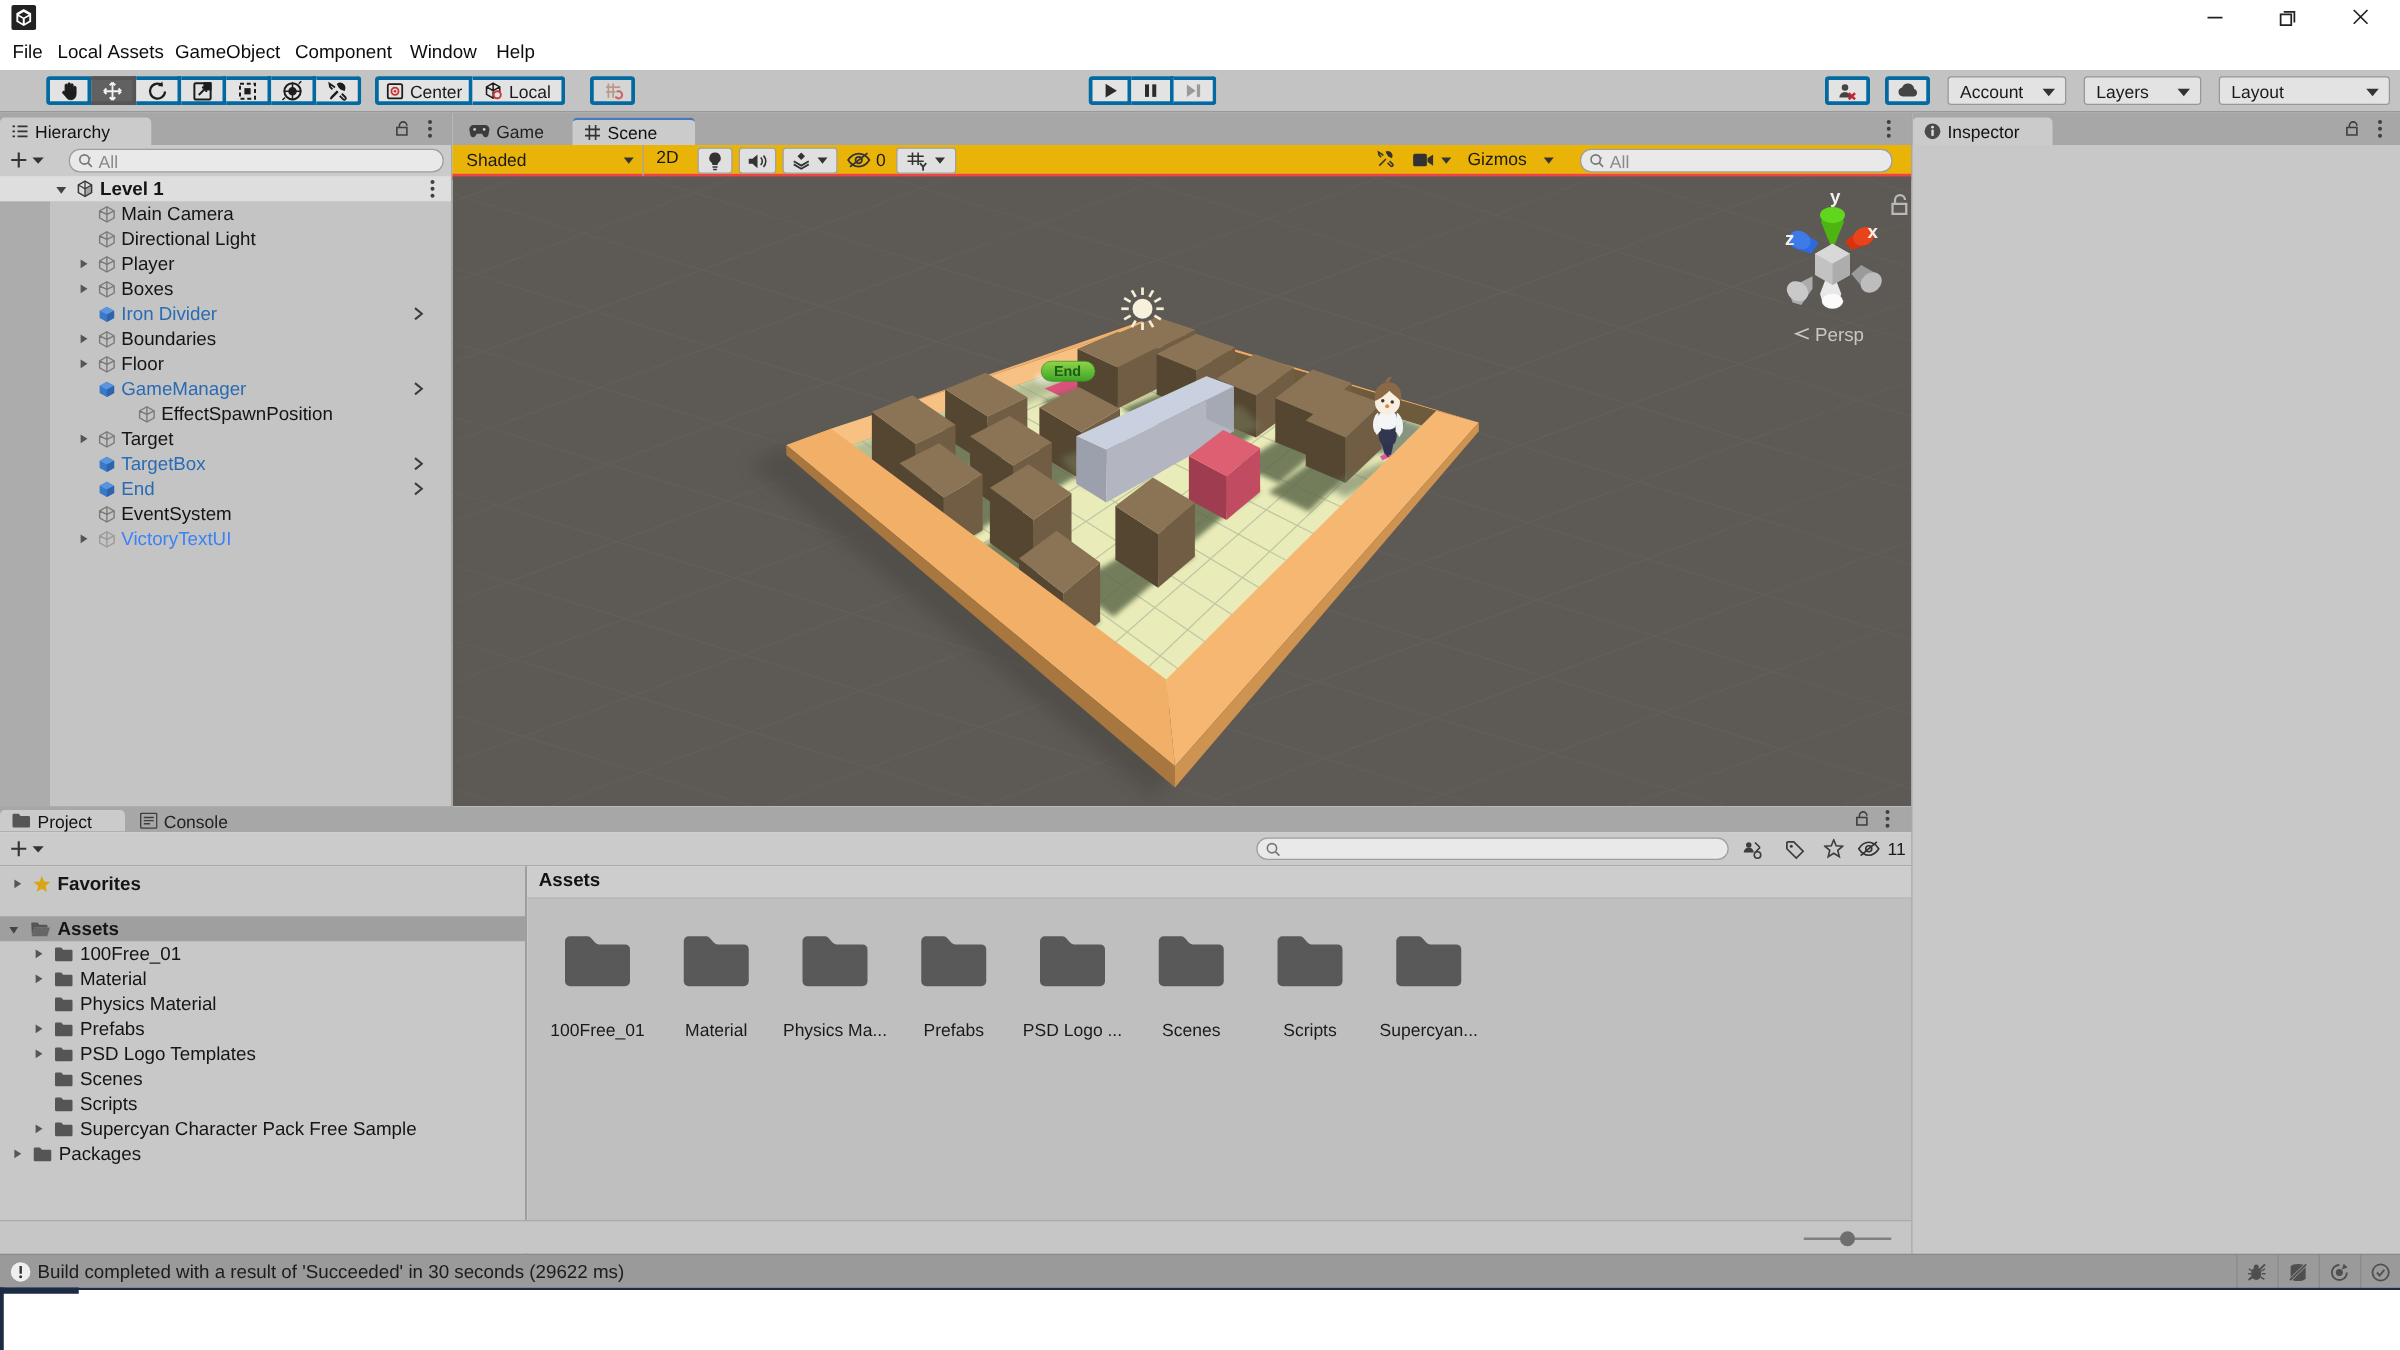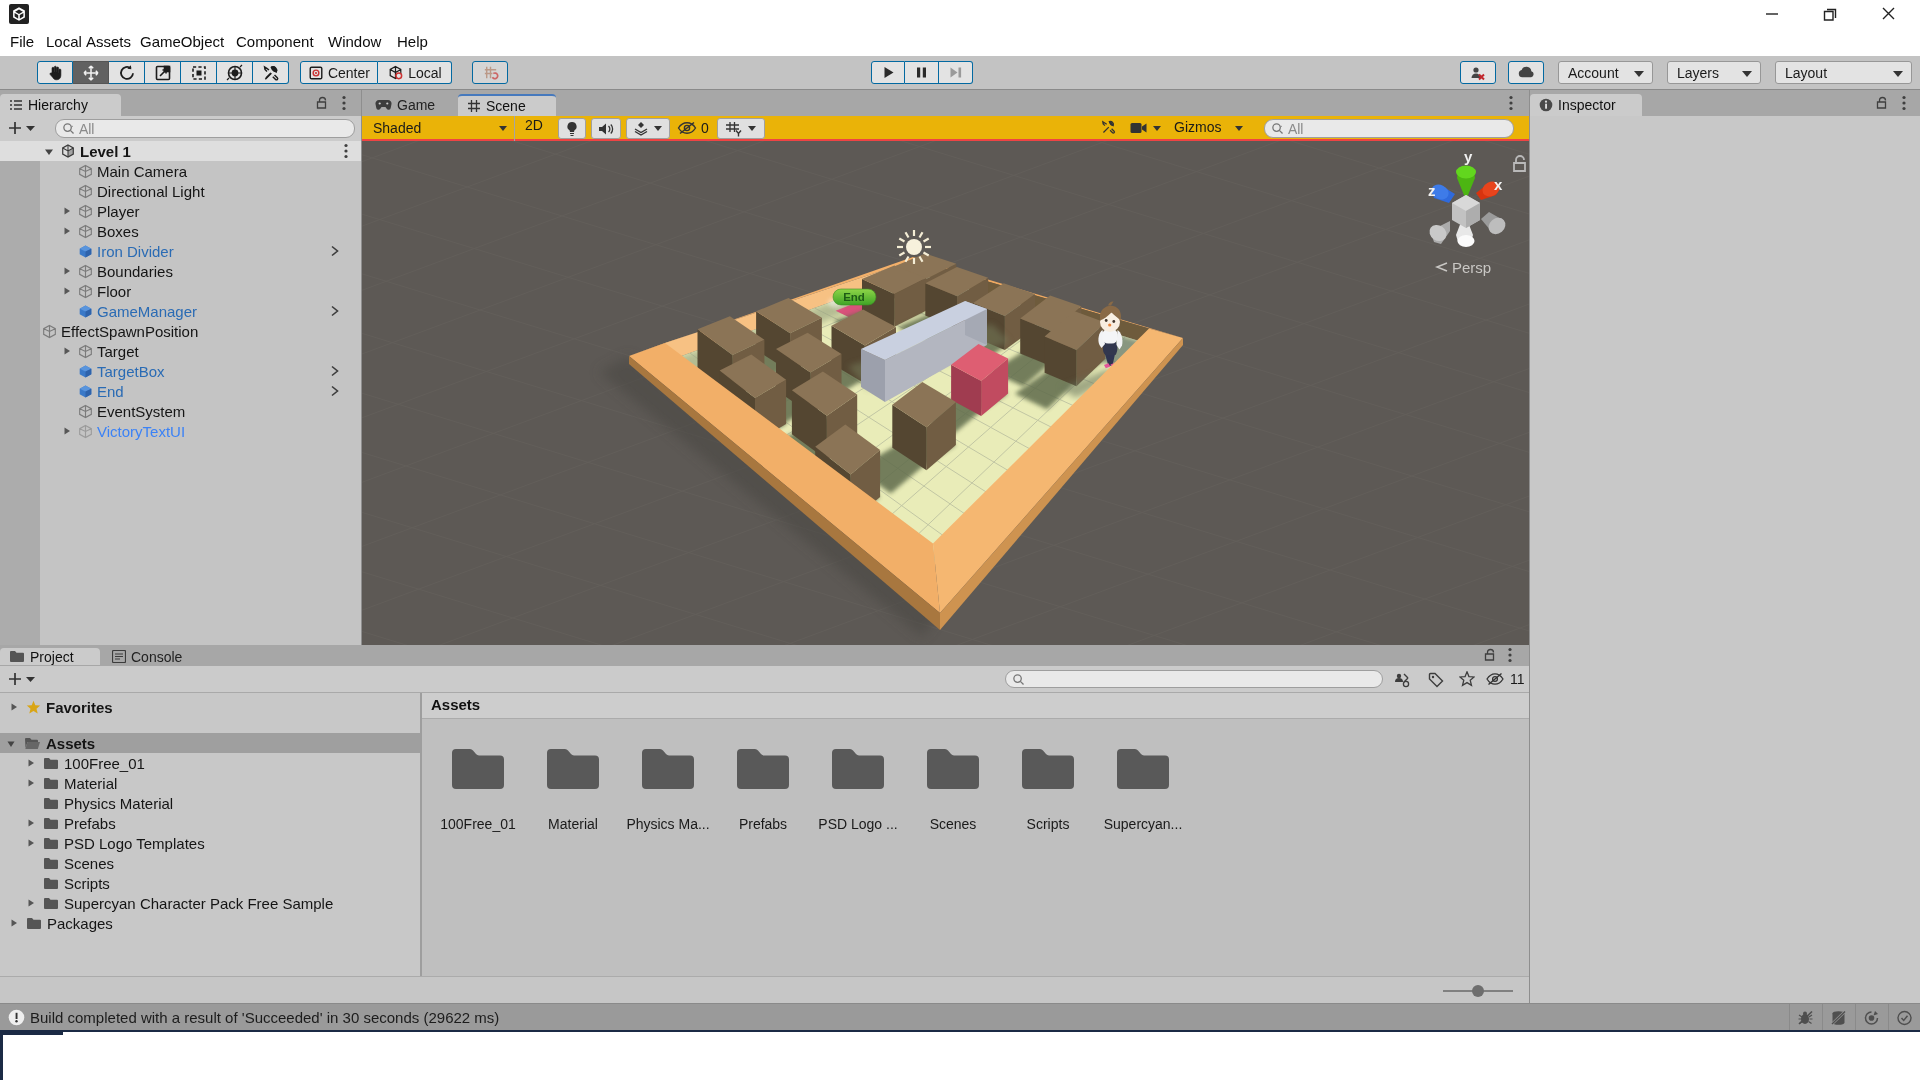--- a/index.html
+++ b/index.html
@@ -1,20 +1,20 @@
 <!DOCTYPE html>
 <html><head><meta charset="utf-8"><style>
 *{margin:0;padding:0;box-sizing:border-box}
 body{width:1920px;height:1080px;font-family:"Liberation Sans",sans-serif;position:relative;background:#fff;overflow:hidden}
 .abs{position:absolute}
 .titlebar{left:0;top:0;width:1920px;height:28px;background:#fff;color:#0c0c0c;font-size:15px}
 .menubar{left:0;top:28px;width:1920px;height:28px;background:#fff;color:#0c0c0c;font-size:15px}
 .menubar span{position:absolute;top:5px}
 .toolbar{left:0;top:56px;width:1920px;height:34px;background:#c3c3c3;border-bottom:1px solid #8a8a8a}
-.btn{position:absolute;top:5px;height:23px;background:#e3e3e3;border:1px solid #0369a1;display:flex;align-items:center;justify-content:center;font-size:14px;color:#1a1a1a}
+.btn{position:absolute;top:5px;height:23px;background:#e3e3e3;border:3px solid #0369a1;display:flex;align-items:center;justify-content:center;font-size:14px;color:#1a1a1a}
 .seg{border-left:none}
 .tabbar{background:#a7a7a7;height:26px}
 .tab{position:absolute;top:4px;height:22px;background:#cbcbcb;border-radius:4px 4px 0 0;display:flex;align-items:center;font-size:14px;color:#111;padding:0 9px}
 .panel{background:#c8c8c8}
 svg{display:block}
 .row{position:absolute;height:20px;display:flex;align-items:center;font-size:15px;color:#151515;white-space:nowrap}
 .blue{color:#2a6bb4}
 .gray{color:#3b82f6}
 .drop{position:absolute;top:5px;height:23px;background:#e3e3e3;border:1px solid #979797;font-size:14px;color:#1a1a1a;display:flex;align-items:center;padding-left:9px}
 .caret{width:0;height:0;border-left:5px solid transparent;border-right:5px solid transparent;border-top:6px solid #333;position:absolute;right:8px;top:9px}
@@ -223,21 +223,21 @@
     </svg>Floor</div>
 <div class="row blue" style="left:0;top:301px;width:362px;padding-left:78px"><svg width="15" height="15" viewBox="0 0 16 16" style="margin-right:4px;flex:none">
       <path d="M8 1.5 L14.2 5 V11 L8 14.5 L1.8 11 V5 Z" fill="#3a79c8"></path>
       <path d="M8 1.5 L14.2 5 L8 8 L1.8 5 Z" fill="#5a95dd"></path>
       <path d="M8 8 L14.2 5 V11 L8 14.5 Z" fill="#2f63ab"></path>
     </svg>GameManager<span style="position:absolute;left:330px;top:4px">
       <svg width="9" height="12" viewBox="0 0 9 12">
         <path d="M2 1.5 L7.5 6 L2 10.5" fill="none" stroke="#3c3c3c" stroke-width="1.6"></path>
       </svg>
     </span></div>
-<div class="row " style="left:0;top:321px;width:362px;padding-left:42px"><svg width="15" height="15" viewBox="0 0 16 16" style="margin-right:4px;flex:none">
+<div class="row " style="left:0;top:321px;width:362px;padding-left:110px"><svg width="15" height="15" viewBox="0 0 16 16" style="margin-right:4px;flex:none">
       <path d="M8 1.5 L14.2 5 V11 L8 14.5 L1.8 11 V5 Z M8 1.5 V8 M1.8 5 L8 8 L14.2 5 M8 14.5 V8" fill="none" stroke="#7b7b7b" stroke-width="1.2"></path>
     </svg>EffectSpawnPosition</div>
 <div class="row " style="left:0;top:341px;width:362px;padding-left:78px"><span style="position:absolute;left:62px;top:5px">
       <svg width="10" height="10" viewBox="0 0 10 10" style="flex:none">
         <path d="M2.5 1.5 L8 5 L2.5 8.5 Z" fill="#565656"></path>
       </svg>
     </span><svg width="15" height="15" viewBox="0 0 16 16" style="margin-right:4px;flex:none">
       <path d="M8 1.5 L14.2 5 V11 L8 14.5 L1.8 11 V5 Z M8 1.5 V8 M1.8 5 L8 8 L14.2 5 M8 14.5 V8" fill="none" stroke="#7b7b7b" stroke-width="1.2"></path>
     </svg>Target</div>
 <div class="row blue" style="left:0;top:361px;width:362px;padding-left:78px"><svg width="15" height="15" viewBox="0 0 16 16" style="margin-right:4px;flex:none">

